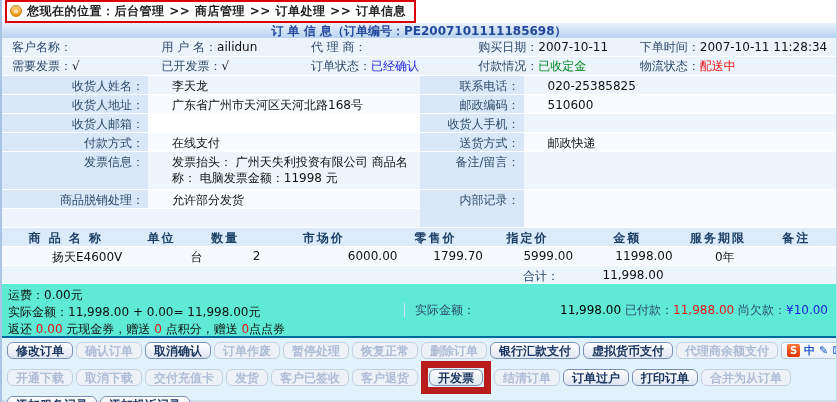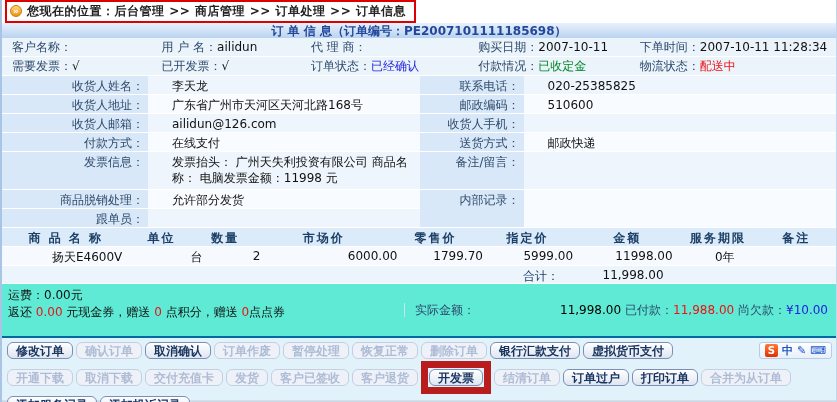--- a/index.html
+++ b/index.html
@@ -148,36 +148,34 @@
       <div class="drow r1">
           <span class="dlbl">收货人姓名：</span>
           <span class="dval">李天龙</span>
         </div>
       <div class="drow r1">
           <span class="dlbl">收货人地址：</span>
           <span class="dval">广东省广州市天河区天河北路168号</span>
         </div>
       <div class="drow r1">
           <span class="dlbl">收货人邮箱：</span>
-          <span class="dval">ailidun@126.com</span>
         </div>
       <div class="drow r1">
           <span class="dlbl">付款方式：</span>
           <span class="dval">在线支付</span>
         </div>
       <div class="drow r2">
           <span class="dlbl">发票信息：</span>
           <span class="dval" style="white-space:normal">发票抬头： 广州天失利投资有限公司 商品名称： 电脑发票金额：11998 元</span>
         </div>
       <div class="drow r1">
           <span class="dlbl">商品脱销处理：</span>
           <span class="dval">允许部分发货</span>
         </div>
       <div class="drow r1">
-          <span class="dlbl">跟单员：</span>
           <span class="dval"></span>
         </div>
     </div>
     <div class="pane pane-right">
       <div class="drow r1">
           <span class="dlbl">联系电话：</span>
           <span class="dval">020-25385825</span>
         </div>
       <div class="drow r1">
           <span class="dlbl">邮政编码：</span>
@@ -231,39 +229,41 @@
       <span class="tc c4"></span>
       <span class="tc c5"></span>
     <span class="tc c6">合计：</span>
     <span class="tc c7">11,998.00</span>
     <span class="tc c8"></span>
       <span class="tc c9"></span>
   </div>
 
   <div class="summary">
     <div class="sline">运费：0.00元</div>
+    <div class="sline">实际金额：11,998.00 + 0.00= 11,998.00元</div>
     <div class="sline">
       <span>返还 </span><span class="v-red">0.00</span><span> 元现金券，赠送 </span><span class="v-red">0</span><span> 点积分，赠送 </span><span class="v-red">0</span><span>点点券</span>
     </div>
     <div class="sum-right">
       <span class="sep lbl">实际金额：</span><span class="seg-val">11,998.00</span><span class="lbl">已付款：</span><span class="v-red">11,988.00</span>&nbsp;<span class="lbl">尚欠款：</span><span class="v-blue">¥10.00</span>
     </div>
   </div>
 
   <div class="btnarea">
     <div class="brow">
       <button class="btn">修改订单</button>
       <button class="btn disabled">确认订单</button>
       <button class="btn">取消确认</button>
       <button class="btn disabled">订单作废</button>
       <button class="btn disabled">暂停处理</button>
       <button class="btn disabled">恢复正常</button>
       <button class="btn disabled">删除订单</button>
       <button class="btn">银行汇款支付</button>
       <button class="btn">虚拟货币支付</button>
+      <button class="btn disabled">代理商余额支付</button>
       <span class="ime">
         <span class="ime-s">S</span>
         <span class="ime-g">中</span>
         <span class="ime-g">✎</span>
         <span class="ime-g">⌨</span>
 
       </span>
     </div>
     <div class="brow">
       <button class="btn disabled">开通下载</button>

